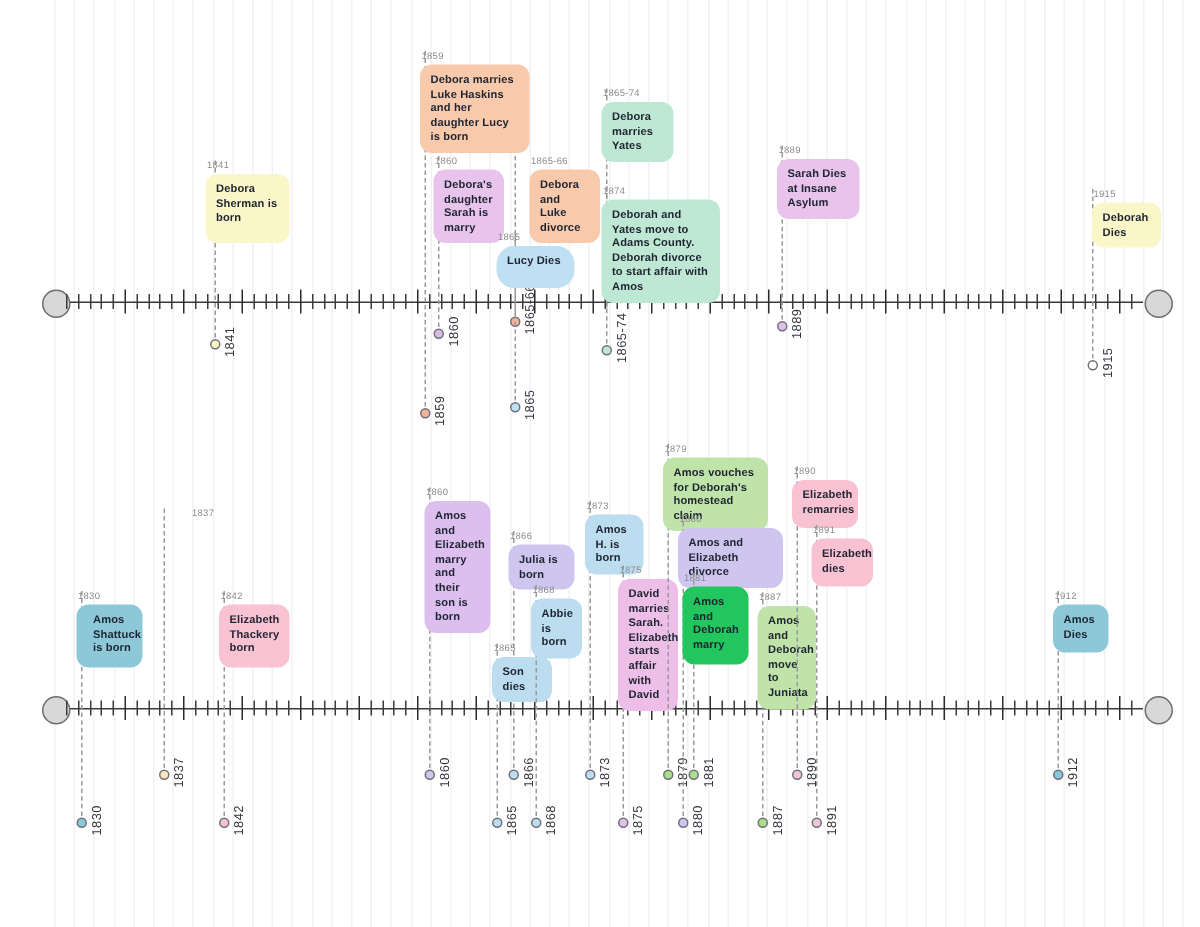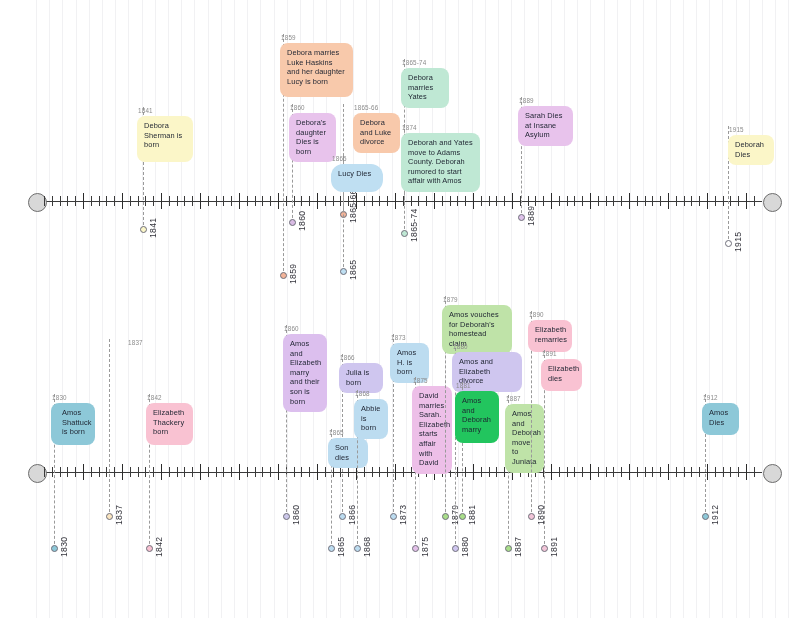--- a/index.html
+++ b/index.html
@@ -31,21 +31,21 @@
   }
 
   
   .ebox{
     position:absolute;
     border-radius:8px;
     padding:5px 7px 6px 7px;
     box-sizing:border-box;
     font-size:7.4px;
     line-height:9.6px;
-    font-weight:normal;
+    font-weight:bold;
     color:#1d2330;
     letter-spacing:.1px;
   }
   .eyear{
     position:absolute;
     font-size:6.3px;
     color:#8a8a8a;
     font-weight:normal;
     letter-spacing:.2px;
     white-space:nowrap;
@@ -230,41 +230,41 @@
       <div class="ebox" style="left: 137px; top: 116px; width: 56px; min-height: 46px; background: rgb(251, 246, 200); color: rgb(29, 35, 48);">Debora Sherman is born</div>
       <div class="dot" style="left: 139.8px; top: 226px; background: rgb(251, 246, 200);"></div>
       <div class="ylab" style="left: 147.5px; top: 238px;">1841</div>
       <div class="conn" style="left: 283px; top: 34px; height: 242px;"></div>
       <div class="eyear" style="left: 281px; top: 34px; color: rgb(138, 138, 138);">1859</div>
       <div class="ebox" style="left: 280px; top: 43px; width: 73px; min-height: 54px; background: rgb(248, 201, 171); color: rgb(29, 35, 48);">Debora marries Luke Haskins and her daughter Lucy is born</div>
       <div class="dot" style="left: 279.8px; top: 272px; background: rgb(243, 180, 153);"></div>
       <div class="ylab" style="left: 287.5px; top: 284px;">1859</div>
       <div class="conn" style="left: 292px; top: 104px; height: 119px;"></div>
       <div class="eyear" style="left: 290px; top: 104px; color: rgb(138, 138, 138);">1860</div>
-      <div class="ebox" style="left: 289px; top: 113px; width: 47px; min-height: 48px; background: rgb(232, 195, 236); color: rgb(29, 35, 48);">Debora's daughter Dies is born</div>
+      <div class="ebox" style="left: 289px; top: 113px; width: 47px; min-height: 48px; background: rgb(232, 195, 236); color: rgb(29, 35, 48);">Debora's daughter Sarah is marry</div>
       <div class="dot" style="left: 288.8px; top: 219px; background: rgb(217, 187, 228);"></div>
       <div class="ylab" style="left: 296.5px; top: 231px;">1860</div>
       <div class="conn" style="left: 343px; top: 104px; height: 111px;"></div>
       <div class="eyear" style="left: 354px; top: 104px; color: rgb(138, 138, 138);">1865-66</div>
       <div class="ebox" style="left: 353px; top: 113px; width: 47px; min-height: 38px; background: rgb(248, 201, 171); color: rgb(29, 35, 48);">Debora and Luke divorce</div>
       <div class="dot" style="left: 339.8px; top: 211px; background: rgb(243, 180, 153);"></div>
       <div class="ylab" style="left: 347.5px; top: 223px;">1865-66</div>
       <div class="conn" style="left: 343px; top: 155px; height: 117px;"></div>
       <div class="eyear" style="left: 332px; top: 155px; color: rgb(138, 138, 138);">1865</div>
       <div class="ebox" style="left: 331px; top: 164px; width: 52px; min-height: 28px; background: rgb(191, 223, 242); color: rgb(29, 35, 48); border-radius: 12px;">Lucy Dies</div>
       <div class="dot" style="left: 339.8px; top: 268px; background: rgb(191, 223, 242);"></div>
       <div class="ylab" style="left: 347.5px; top: 280px;">1865</div>
       <div class="conn" style="left: 404px; top: 59px; height: 175px;"></div>
       <div class="eyear" style="left: 402px; top: 59px; color: rgb(138, 138, 138);">1865-74</div>
       <div class="ebox" style="left: 401px; top: 68px; width: 48px; min-height: 40px; background: rgb(191, 232, 212); color: rgb(29, 35, 48);">Debora marries Yates</div>
       <div class="dot" style="left: 400.8px; top: 230px; background: rgb(191, 232, 212);"></div>
       <div class="ylab" style="left: 408.5px; top: 242px;">1865-74</div>
       <div class="conn" style="left: 404px; top: 124px; height: 81px;"></div>
       <div class="eyear" style="left: 402px; top: 124px; color: rgb(138, 138, 138);">1874</div>
-      <div class="ebox" style="left: 401px; top: 133px; width: 79px; min-height: 56px; background: rgb(191, 232, 212); color: rgb(29, 35, 48);">Deborah and Yates move to Adams County. Deborah rumored to start affair with Amos</div>
+      <div class="ebox" style="left: 401px; top: 133px; width: 79px; min-height: 56px; background: rgb(191, 232, 212); color: rgb(29, 35, 48);">Deborah and Yates move to Adams County. Deborah divorce to start affair with Amos</div>
       <div class="conn" style="left: 521px; top: 97px; height: 121px;"></div>
       <div class="eyear" style="left: 519px; top: 97px; color: rgb(138, 138, 138);">1889</div>
       <div class="ebox" style="left: 518px; top: 106px; width: 55px; min-height: 40px; background: rgb(232, 195, 236); color: rgb(29, 35, 48);">Sarah Dies at Insane Asylum</div>
       <div class="dot" style="left: 517.8px; top: 214px; background: rgb(222, 194, 234);"></div>
       <div class="ylab" style="left: 525.5px; top: 226px;">1889</div>
       <div class="conn" style="left: 728px; top: 126px; height: 118px;"></div>
       <div class="eyear" style="left: 729px; top: 126px; color: rgb(138, 138, 138);">1915</div>
       <div class="ebox" style="left: 728px; top: 135px; width: 46px; min-height: 30px; background: rgb(251, 246, 200); color: rgb(29, 35, 48);">Deborah Dies</div>
       <div class="dot" style="left: 724.8px; top: 240px; background: rgb(255, 255, 255);"></div>
       <div class="ylab" style="left: 732.5px; top: 252px;">1915</div>

